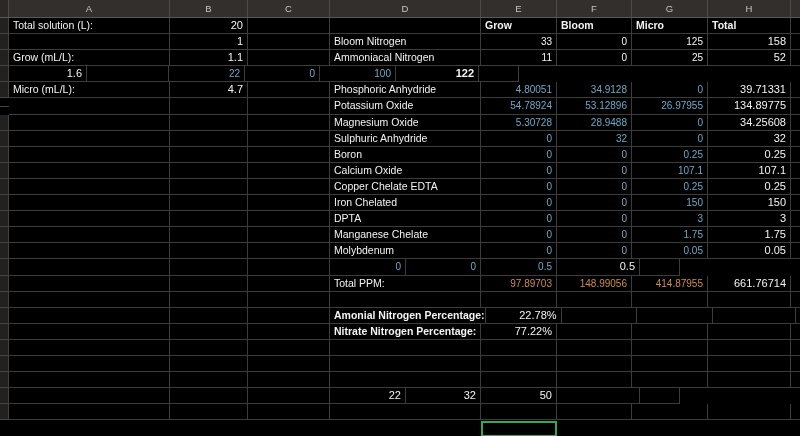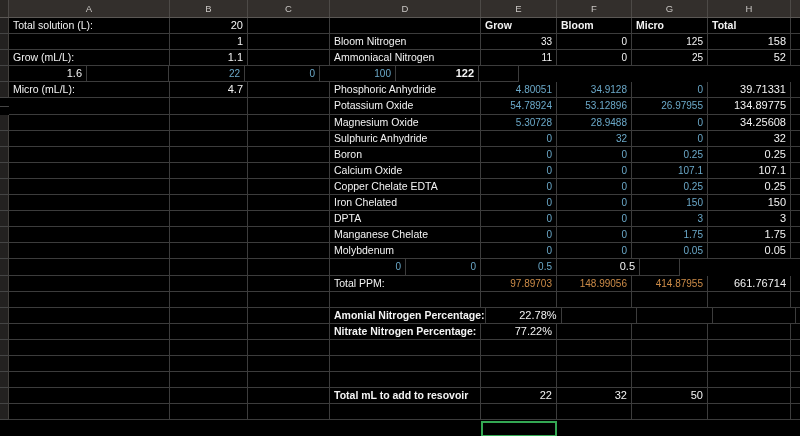--- a/index.html
+++ b/index.html
@@ -367,21 +367,20 @@
         <div class="cell" style="flex: 0 0 75px;"></div>
         <div class="cell" style="flex: 0 0 76px;"></div>
         <div class="cell" style="flex: 0 0 83px;"></div>
         <div class="cell" style="flex: 0 0 40px;"></div>
       </div>
       <div class="grow" style="height: 16.1px;">
         <div class="rowhdr" style="flex: 0 0 9px;"></div>
         <div class="cell" style="flex: 0 0 161px;"></div>
         <div class="cell" style="flex: 0 0 78px;"></div>
         <div class="cell" style="flex: 0 0 82px;"></div>
-        <div class="cell s-b" style="flex: 0 0 151px;">Total mL to add to resovoir</div>
         <div class="cell s-r" style="flex: 0 0 76px;">22</div>
         <div class="cell s-r" style="flex: 0 0 75px;">32</div>
         <div class="cell s-r" style="flex: 0 0 76px;">50</div>
         <div class="cell" style="flex: 0 0 83px;"></div>
         <div class="cell" style="flex: 0 0 40px;"></div>
       </div>
       <div class="grow" style="height: 16.1px;">
         <div class="rowhdr" style="flex: 0 0 9px;"></div>
         <div class="cell" style="flex: 0 0 161px;"></div>
         <div class="cell" style="flex: 0 0 78px;"></div>

